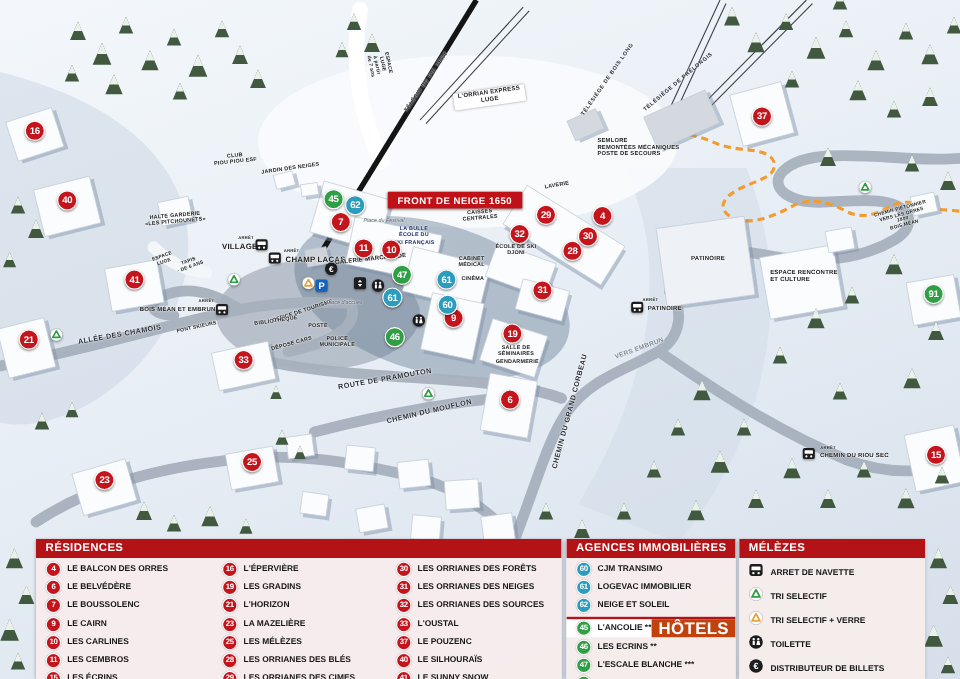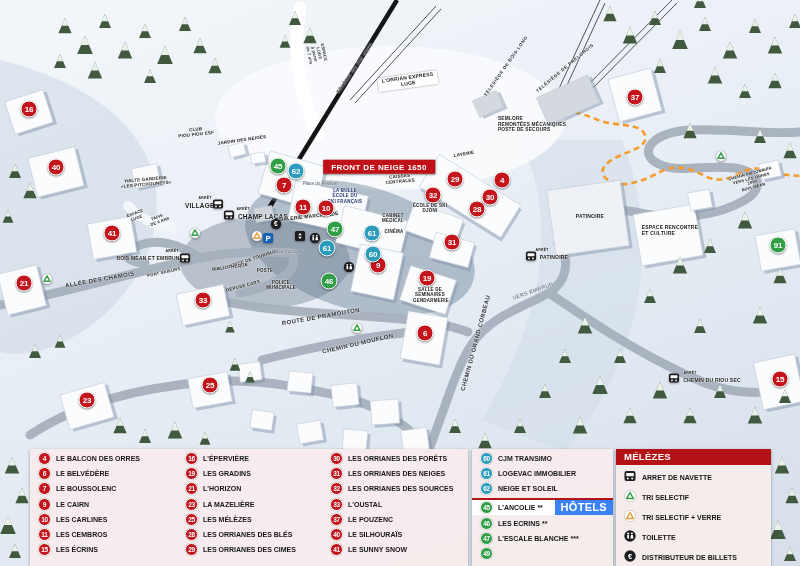--- a/index.html
+++ b/index.html
@@ -41,21 +41,21 @@
   .col{flex:0 0 auto;}
   .row{display:flex;align-items:center;gap:5px;padding:1.1px 2px 1.1px 8px;}
   .mk{width:11px;height:11px;border-radius:50%;color:#fff;font-size:6.5px;font-weight:bold;
        display:flex;align-items:center;justify-content:center;flex:0 0 11px;
        border:1px solid #fff;box-shadow:0 0 1px rgba(0,0,0,.4);letter-spacing:-.3px;}
   .mk.red{background:#c4151c;} .mk.blue{background:#2b9cbc;} .mk.green{background:#2f9e45;}
   .lb{font-size:7px;font-weight:bold;color:#161616;white-space:nowrap;}
   .hotels-row{display:flex;align-items:center;justify-content:space-between;background:#fff;
        border-top:2px solid #b31217;height:15px;margin-top:1px;}
   .hotels-row .row{padding:0 0 0 8px;}
-  .hotels-badge{background:#3b82f6;color:#fff;font-weight:bold;font-size:11px;
+  .hotels-badge{background:#c2410c;color:#fff;font-weight:bold;font-size:14px;
        padding:0 6px;height:15px;line-height:15px;letter-spacing:.3px;}
   .lrow{display:flex;align-items:center;gap:6px;padding:1px 2px 1px 8px;}
   .lrow . licon{flex:0 0 12px;line-height:0;}
 </style>
 </head>
 <body>
 
 <div id="stage">
   <div id="map">
     <svg id="terrain" width="800" height="566" viewBox="0 0 800 566">
@@ -638,20 +638,21 @@
         <div class="marker blue" style="left: 372px; top: 233px;">61</div>
         <div class="marker blue" style="left: 296px; top: 171px;">62</div>
         <div class="marker green" style="left: 278px; top: 166px;">45</div>
         <div class="marker green" style="left: 329px; top: 281px;">46</div>
         <div class="marker green" style="left: 335px; top: 229px;">47</div>
         <div class="marker green" style="left: 778px; top: 245px;">91</div>
       </div>
   </div>
 
   <div class="panel" style="left:30px;width:438px">
+    <div class="phead">RÉSIDENCES</div>
     <div class="pbody cols">
       <div class="col" id="res-col-0" style="flex-basis:147px">
           <div class="row">
             <span class="mk red">4</span>
             <span class="lb">LE BALCON DES ORRES</span>
           </div>
           <div class="row">
             <span class="mk red">6</span>
             <span class="lb">LE BELVÉDÈRE</span>
           </div>
@@ -733,20 +734,21 @@
           </div>
           <div class="row">
             <span class="mk red">41</span>
             <span class="lb">LE SUNNY SNOW</span>
           </div>
         </div>
     </div>
   </div>
 
   <div class="panel" style="left:472px;width:141px">
+    <div class="phead">AGENCES IMMOBILIÈRES</div>
     <div class="pbody" id="agences-list">
         <div class="row">
           <span class="mk blue">60</span>
           <span class="lb">CJM TRANSIMO</span>
         </div>
         <div class="row">
           <span class="mk blue">61</span>
           <span class="lb">LOGEVAC IMMOBILIER</span>
         </div>
         <div class="row">

